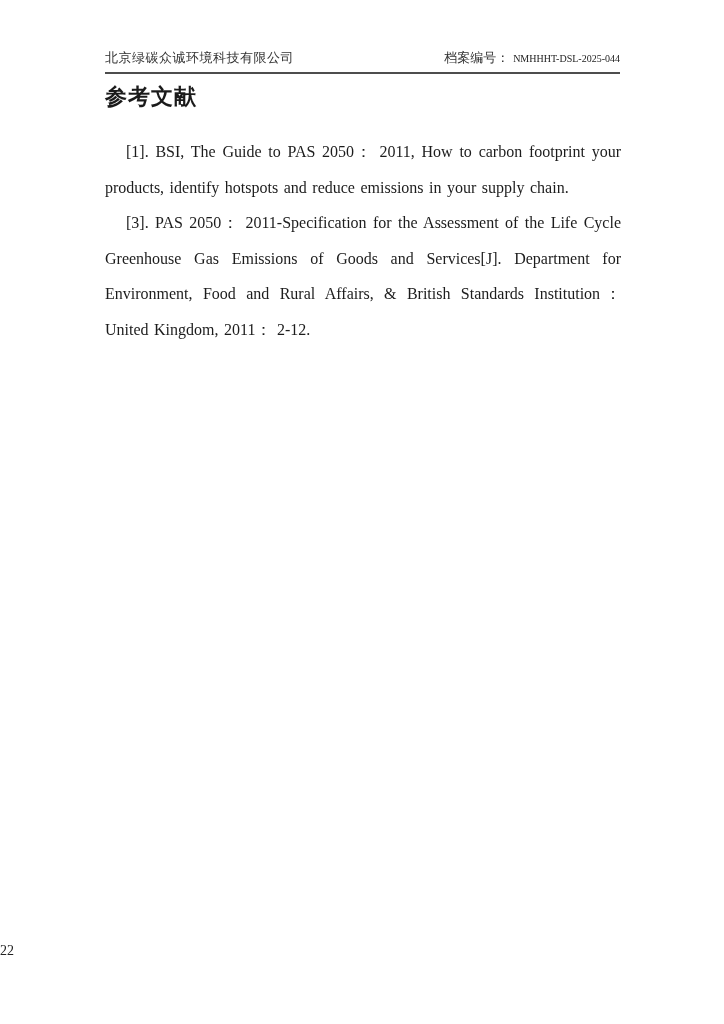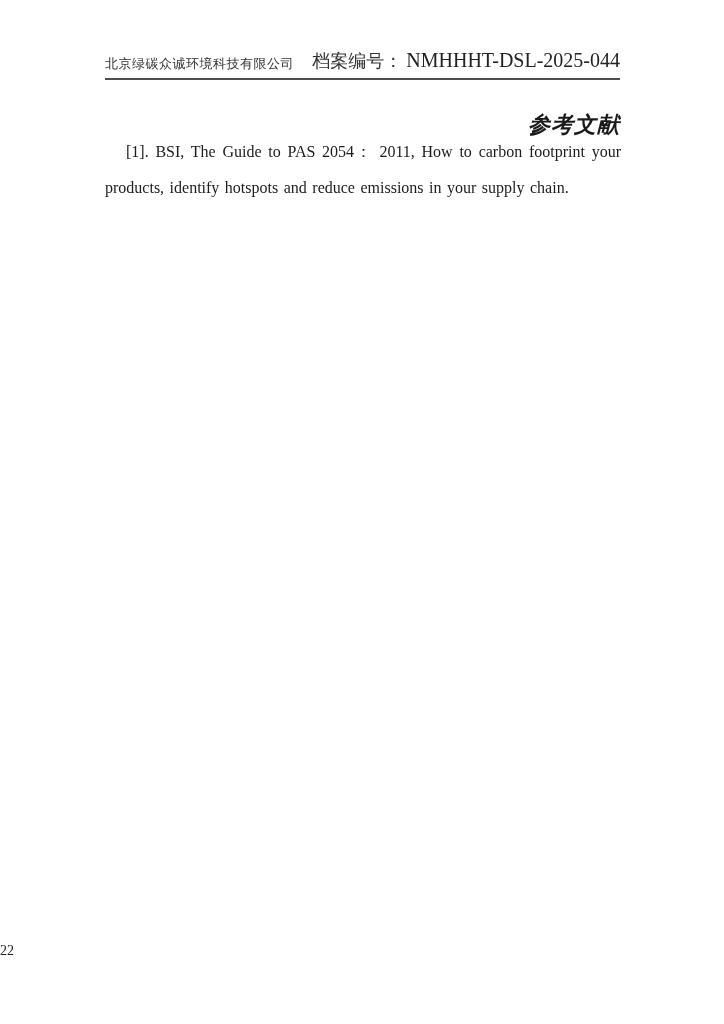--- a/index.html
+++ b/index.html
@@ -32,38 +32,37 @@
     font-size: 13px;
     letter-spacing: 0.5px;
     white-space: nowrap;
   }
   .header .archive {
     display: flex;
     align-items: baseline;
     white-space: nowrap;
   }
   .header .archive-label {
-    font-size: 18px;
+    font-size: 13px;
   }
   .header .archive-number {
-    font-size: 20px;
+    font-size: 10px;
     margin-left: 4px;
     color: #222222;
   }
   .doc-title {
     position: absolute;
     left: 105px;
-    top: 110px;
+    top: 82px;
     width: 515px;
-    text-align: right;
+    text-align: left;
     font-size: 22px;
     font-weight: bold;
     letter-spacing: 1px;
     color: #1a1a1a;
-    font-style: italic;
   }
   .references {
     position: absolute;
     left: 105px;
     top: 134px;
     width: 516px;
     font-size: 16px;
     line-height: 35.5px;
     word-spacing: 1.5px;
     text-align: justify;
@@ -92,18 +91,19 @@
     <span class="company">北京绿碳众诚环境科技有限公司</span>
     <span class="archive">
       <span class="archive-label">档案编号：</span>
       <span class="archive-number">NMHHHT-DSL-2025-044</span>
     </span>
   </div>
 
   <div class="doc-title">参考文献</div>
 
   <div class="references">
-    <p>[1]. BSI, The Guide to PAS 2054： 2011, How to carbon footprint your products, identify hotspots and reduce emissions in your supply chain.</p>
+    <p>[1]. BSI, The Guide to PAS 2050： 2011, How to carbon footprint your products, identify hotspots and reduce emissions in your supply chain.</p>
+    <p>[3]. PAS 2050： 2011-Specification for the Assessment of the Life Cycle Greenhouse Gas Emissions of Goods and Services[J]. Department for Environment, Food and Rural Affairs, &amp; British Standards Institution： United Kingdom, 2011： 2-12.</p>
   </div>
 
   <div class="page-number">22</div>
 
 </div>
 
 </body></html>

